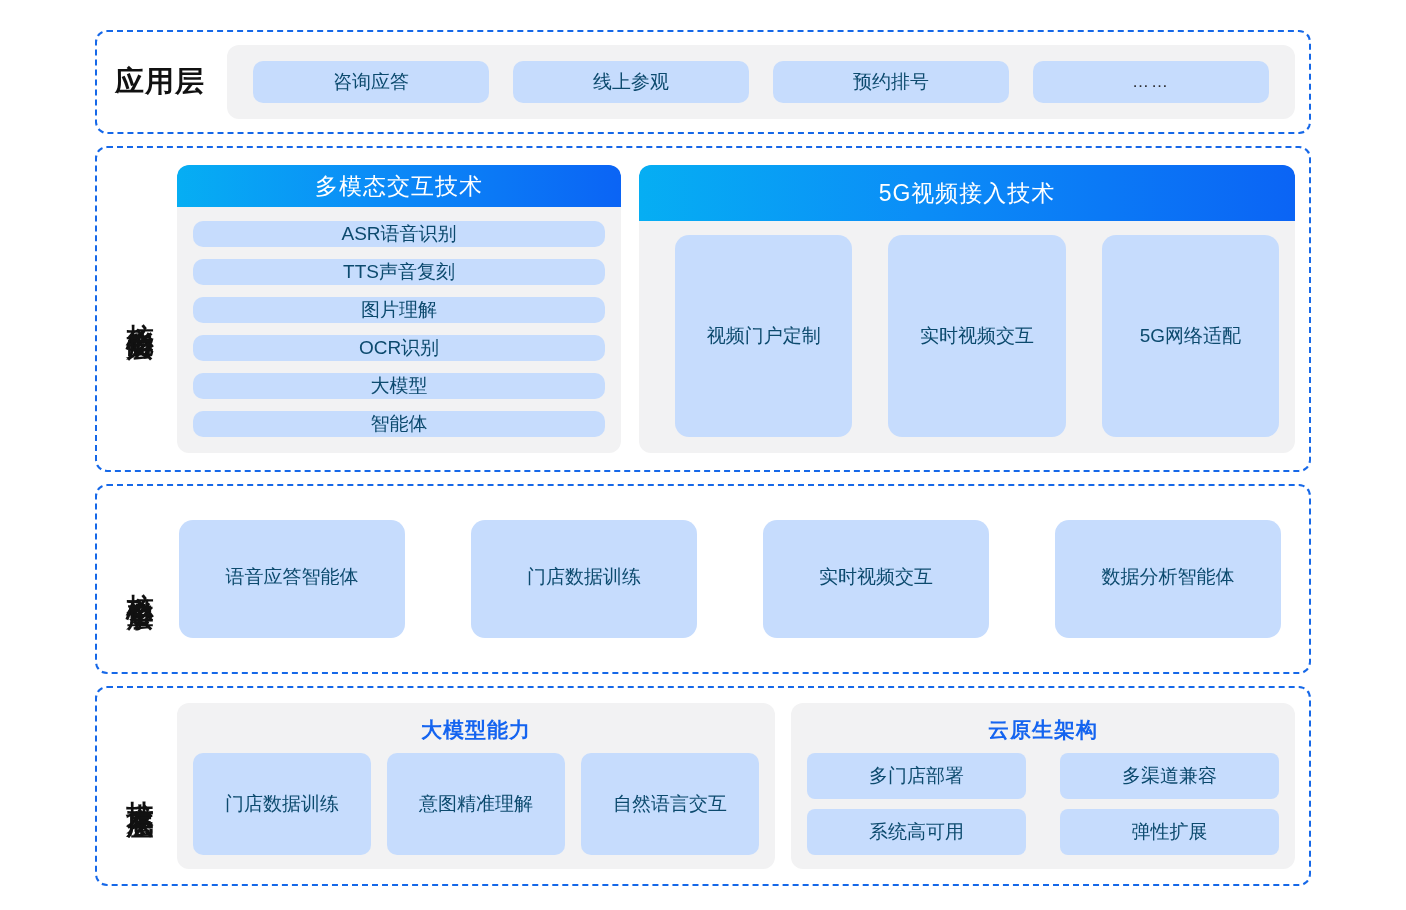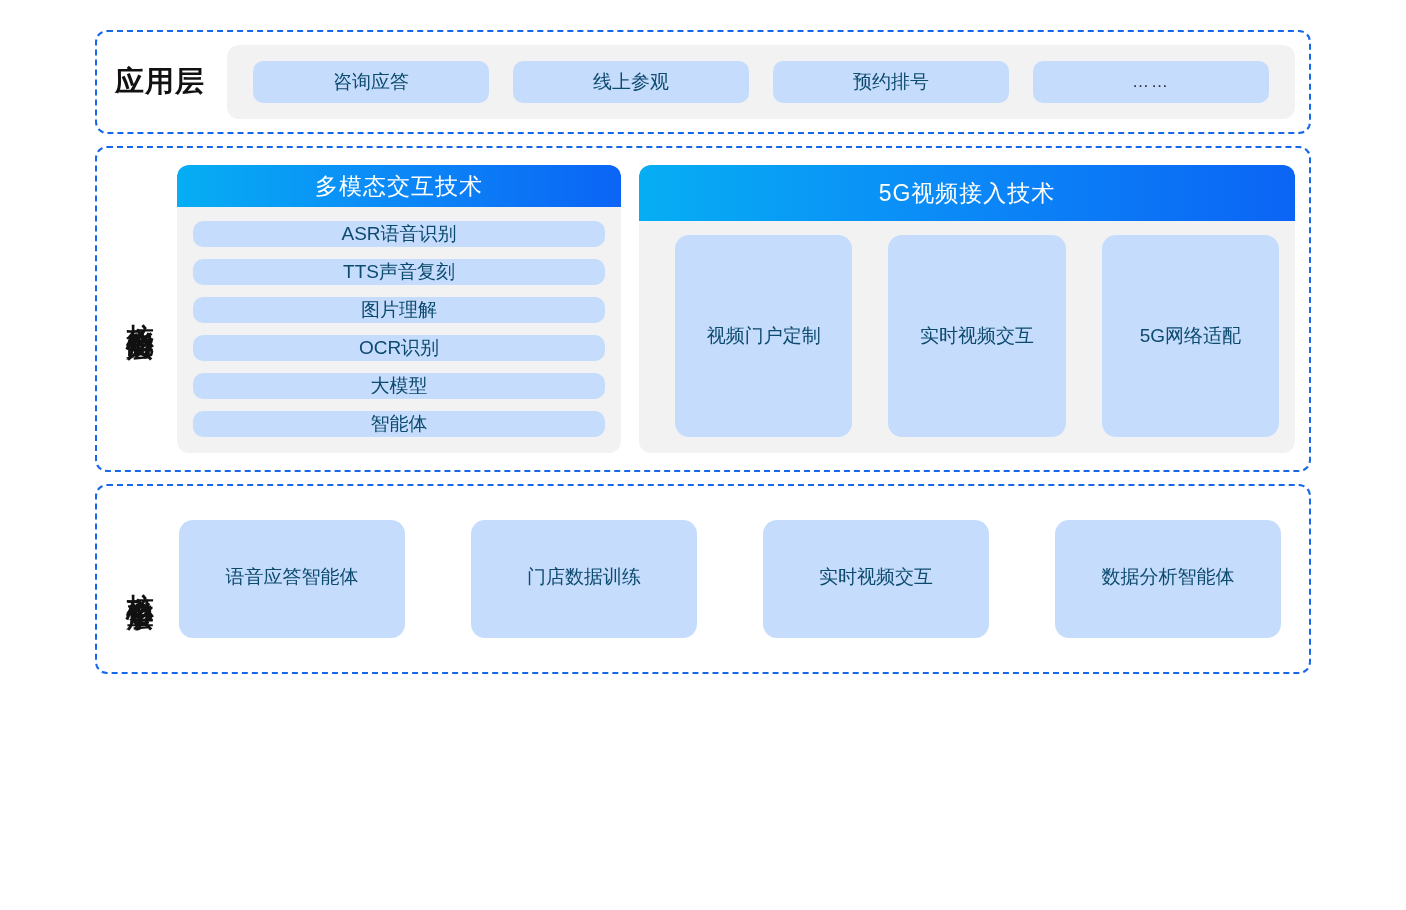--- a/index.html
+++ b/index.html
@@ -278,14 +278,40 @@
   <section class="layer layer-engine">
     <div class="layer-title-v">核心引擎层</div>
     <div class="engine-body">
       <div class="card">语音应答智能体</div>
       <div class="card">门店数据训练</div>
       <div class="card">实时视频交互</div>
       <div class="card">数据分析智能体</div>
     </div>
   </section>
 
+  <section class="layer layer-base">
+    <div class="layer-title-v">技术底座层</div>
+
+    <div class="base-body">
+
+      <div class="base-panel left">
+        <div class="panel-title">大模型能力</div>
+        <div class="base-left-grid">
+          <div class="card">门店数据训练</div>
+          <div class="card">意图精准理解</div>
+          <div class="card">自然语言交互</div>
+        </div>
+      </div>
+
+      <div class="base-panel right">
+        <div class="panel-title">云原生架构</div>
+        <div class="base-right-grid">
+          <div class="card">多门店部署</div>
+          <div class="card">多渠道兼容</div>
+          <div class="card">系统高可用</div>
+          <div class="card">弹性扩展</div>
+        </div>
+      </div>
+
+    </div>
+  </section>
 
 </div>
 
 </body></html>

